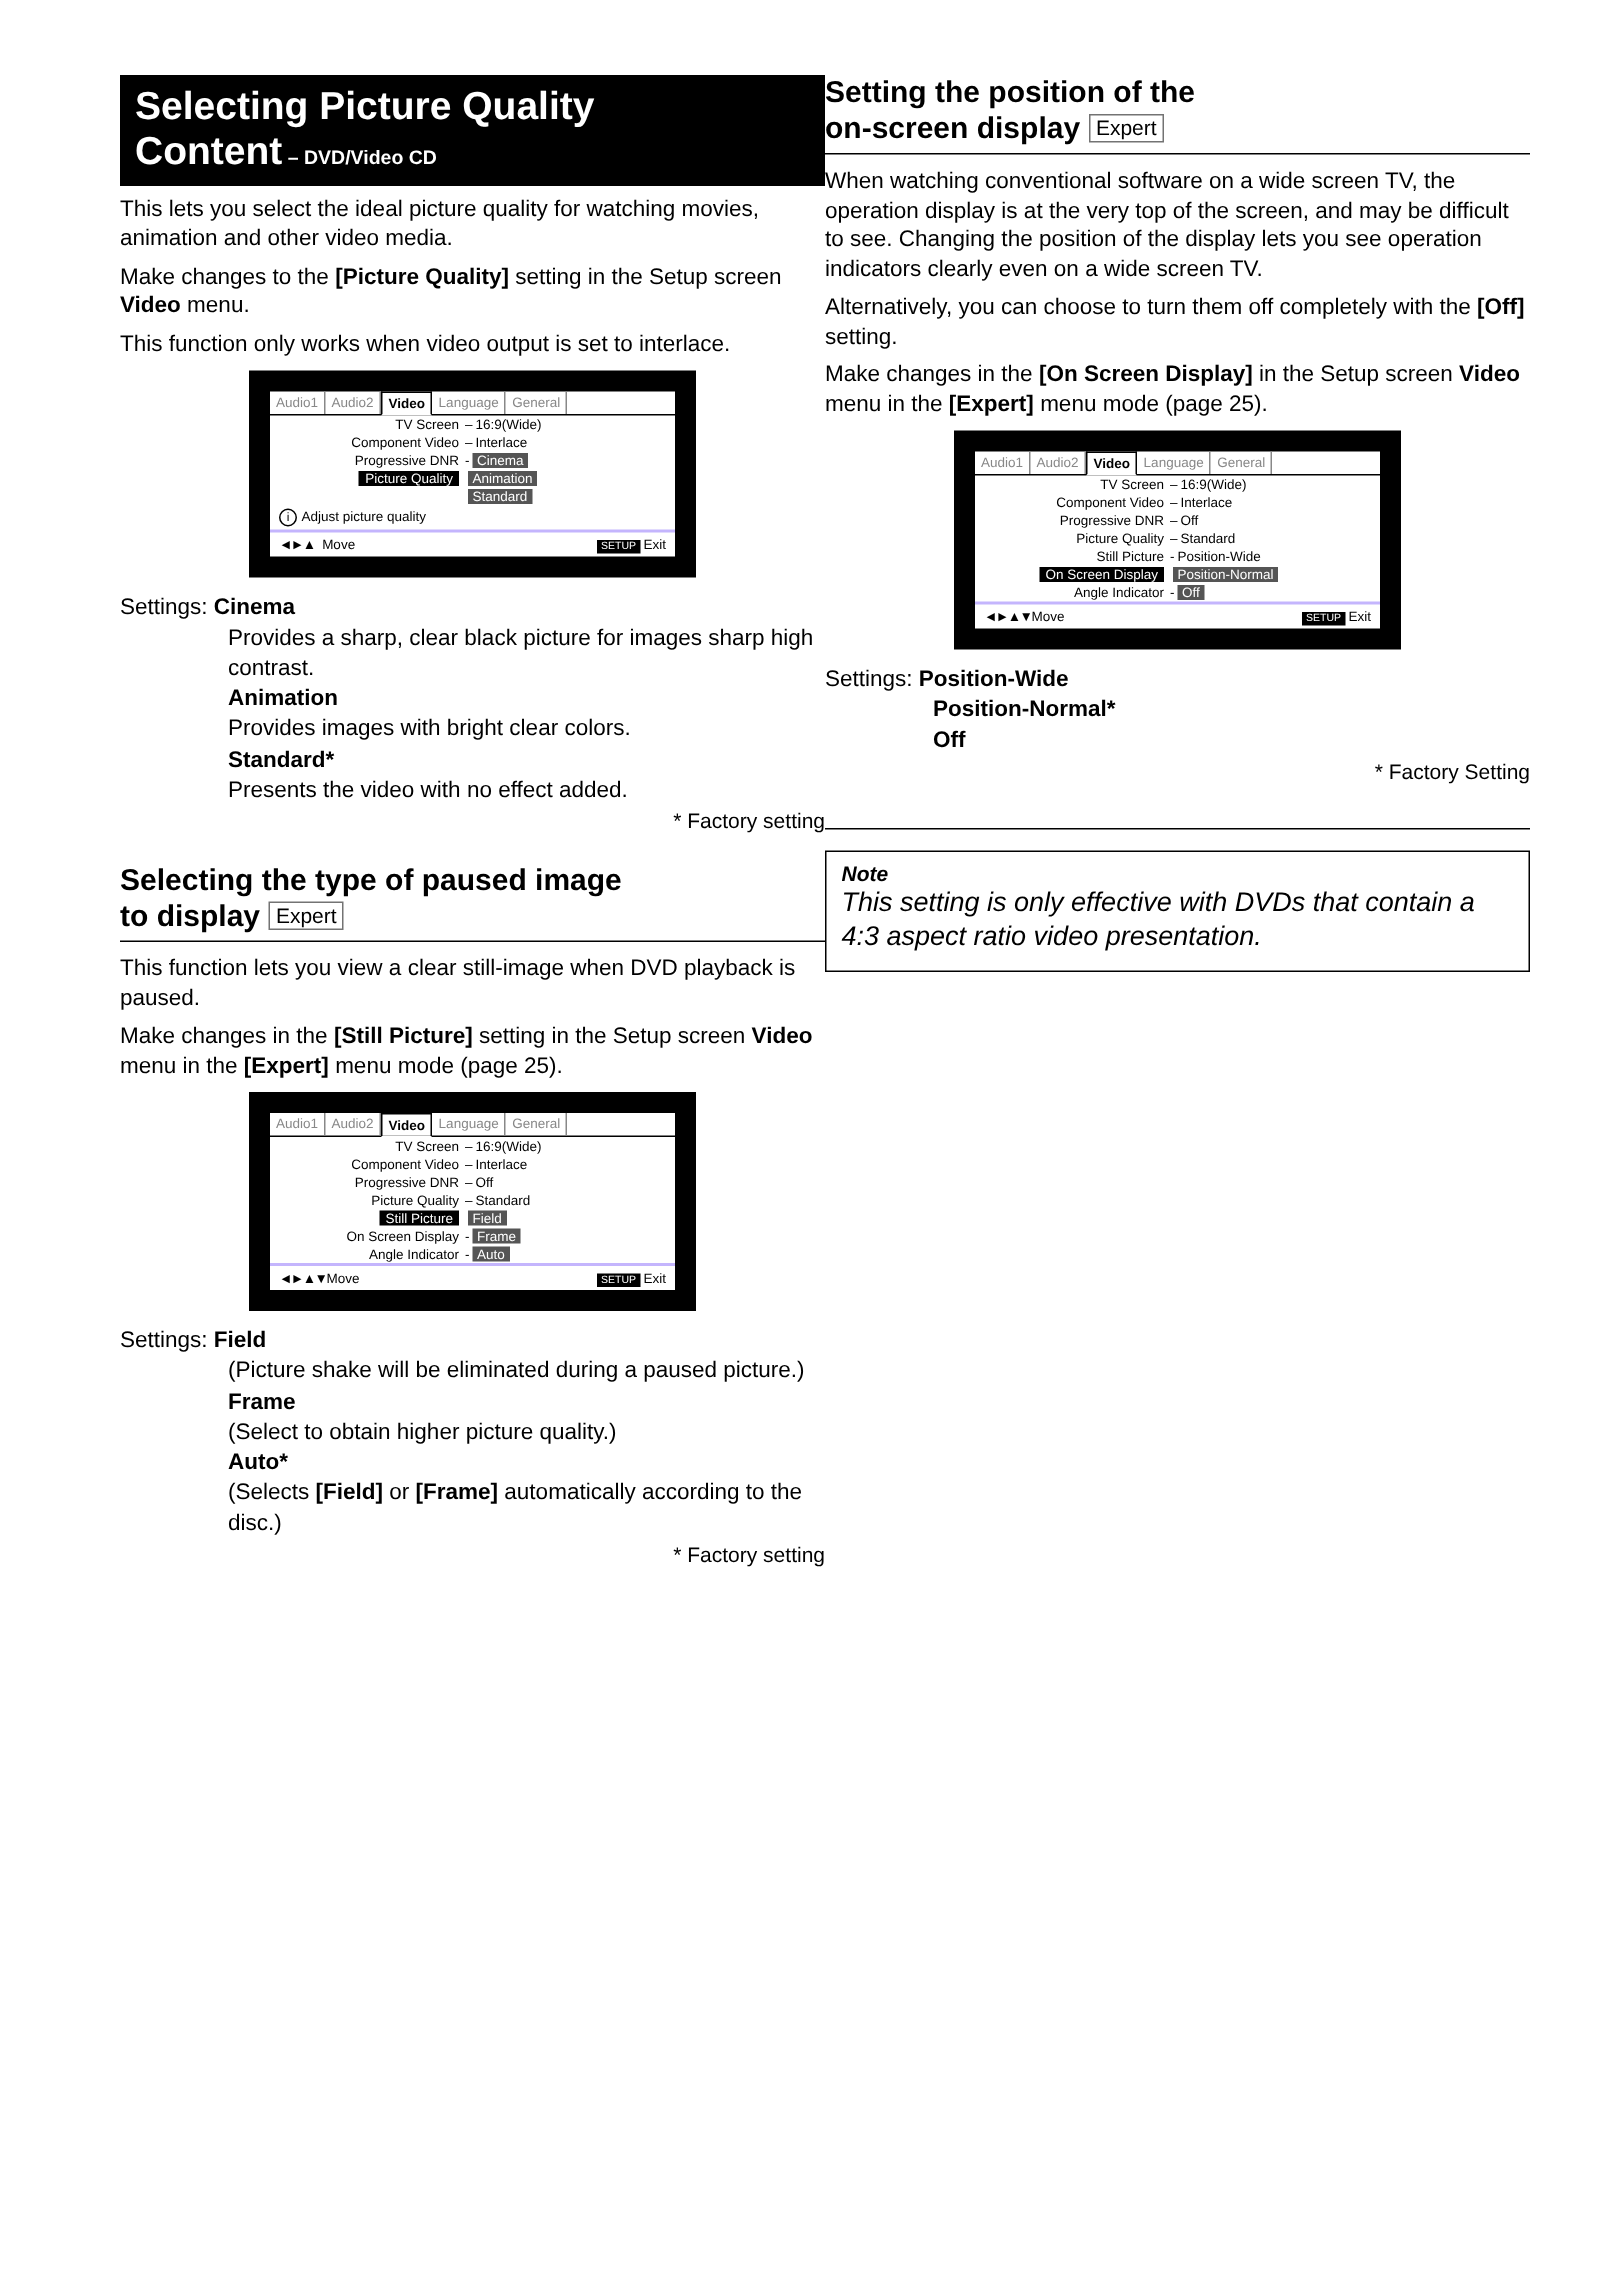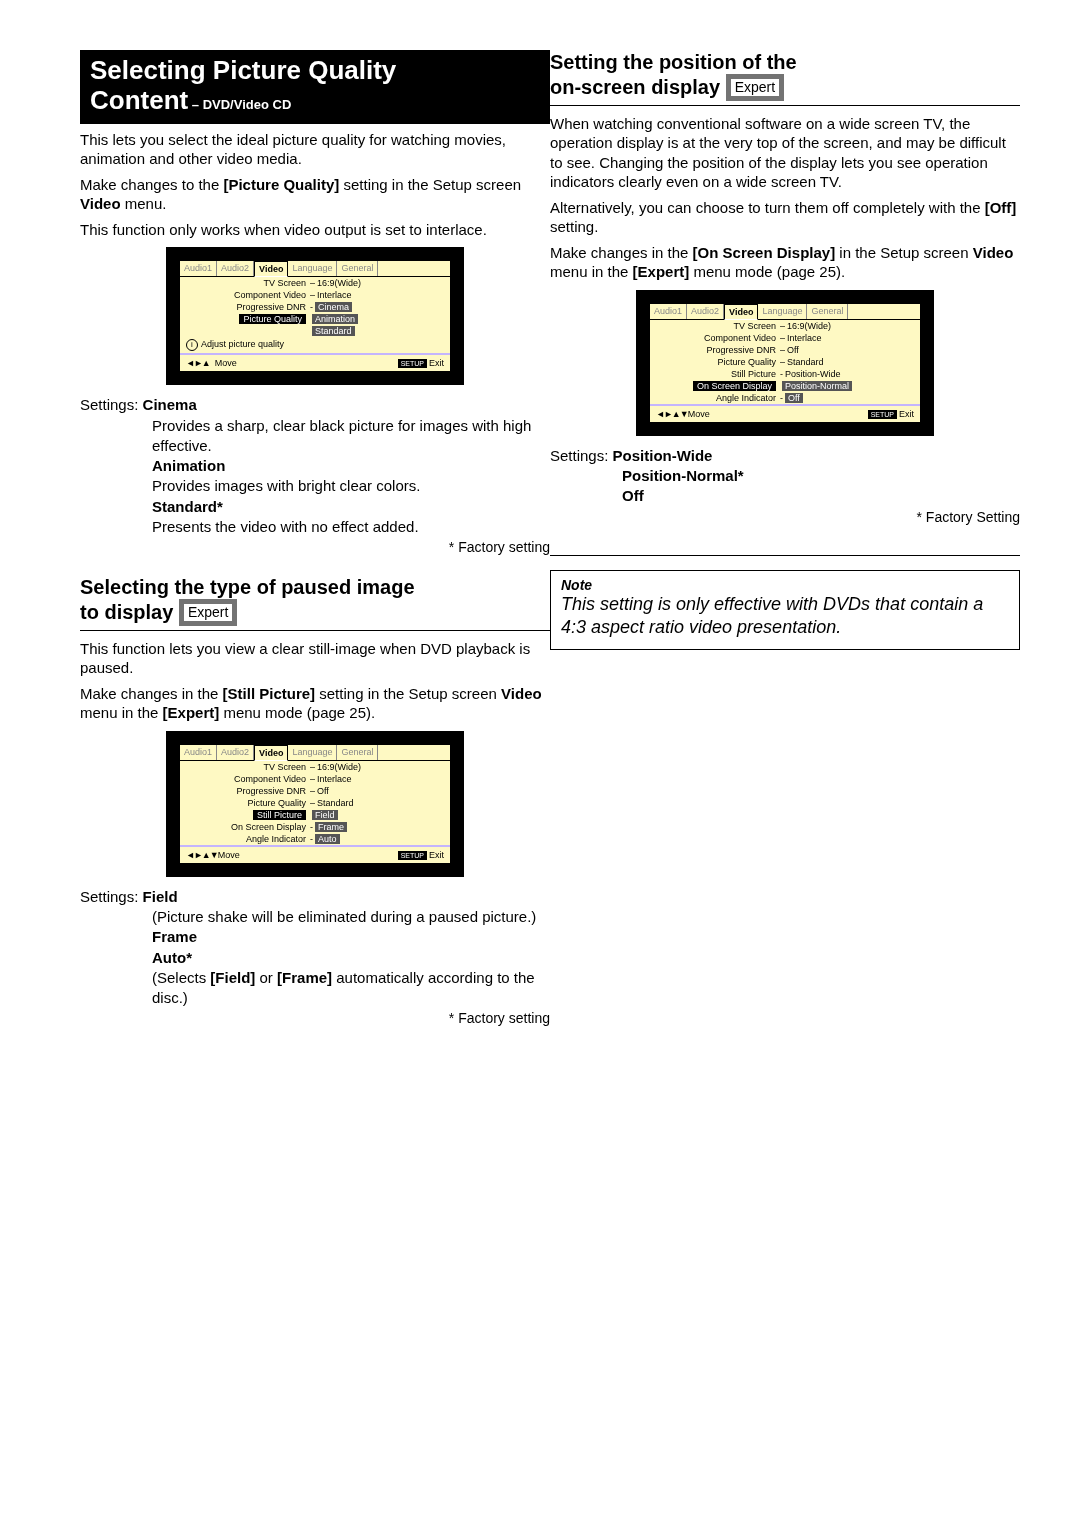--- a/index.html
+++ b/index.html
@@ -34,21 +34,21 @@
     font-weight: bold;
   }
   .subhead {
     font-size: 20px;
     font-weight: bold;
     margin: 20px 0 4px 0;
     line-height: 1.2;
   }
   .expert-badge {
     display: inline-block;
-    border: 5px solid #737373;
+    border: 1px solid #737373;
     font-size: 14px;
     padding: 0 4px;
     vertical-align: 2px;
     font-weight: normal;
   }
   .rule {
     border-bottom: 1px solid #000;
     margin: 2px 0 8px 0;
   }
   .body-text {
@@ -56,21 +56,21 @@
     line-height: 1.3;
     margin: 6px 0;
   }
   .osd-box {
     background: #000;
     width: 270px;
     margin: 8px auto 10px auto;
     padding: 14px;
   }
   .osd-inner {
-    background: #fef9c3;
+    background: #ffffff;
     padding: 0;
   }
   .osd-tabs {
     display: flex;
     font-size: 9px;
     border-bottom: 1px solid #000;
   }
   .osd-tab {
     padding: 2px 4px;
     border-right: 1px solid #888;
@@ -228,21 +228,21 @@
         <div class="osd-hint"><span class="circ-i">i</span><span>Adjust picture quality</span></div>
         <div class="osd-foot">
           <span><span class="osd-arrows">◄►▲</span>&nbsp;&nbsp;<span>Move</span></span>
           <span><span class="osd-setup-badge">SETUP</span><span>Exit</span></span>
         </div>
       </div>
     </div>
 
     <div class="settings-block">
       <span class="settings-label">Settings: </span><b>Cinema</b>
-      <div class="settings-desc">Provides a sharp, clear black picture for images with high effective.</div>
+      <div class="settings-desc">Provides a sharp, clear black picture for images sharp high contrast.</div>
       <div class="settings-indent"><b>Animation</b></div>
       <div class="settings-desc">Provides images with bright clear colors.</div>
       <div class="settings-indent"><b>Standard*</b></div>
       <div class="settings-desc">Presents the video with no effect added.</div>
     </div>
     <div class="factory">* Factory setting</div>
 
     <div class="subhead">
       <span>Selecting the type of paused image</span><br>
       <span>to display</span>
@@ -303,20 +303,21 @@
           <span><span class="osd-arrows">◄►▲▼</span><span>Move</span></span>
           <span><span class="osd-setup-badge">SETUP</span><span>Exit</span></span>
         </div>
       </div>
     </div>
 
     <div class="settings-block">
       <span class="settings-label">Settings: </span><b>Field</b>
       <div class="settings-desc">(Picture shake will be eliminated during a paused picture.)</div>
       <div class="settings-indent"><b>Frame</b></div>
+      <div class="settings-desc">(Select to obtain higher picture quality.)</div>
       <div class="settings-indent"><b>Auto*</b></div>
       <div class="settings-desc">
         <span>(Selects </span><b>[Field]</b><span> or </span><b>[Frame]</b><span> automatically according to the disc.)</span>
       </div>
     </div>
     <div class="factory">* Factory setting</div>
   </div>
 
   <div class="col">
 

